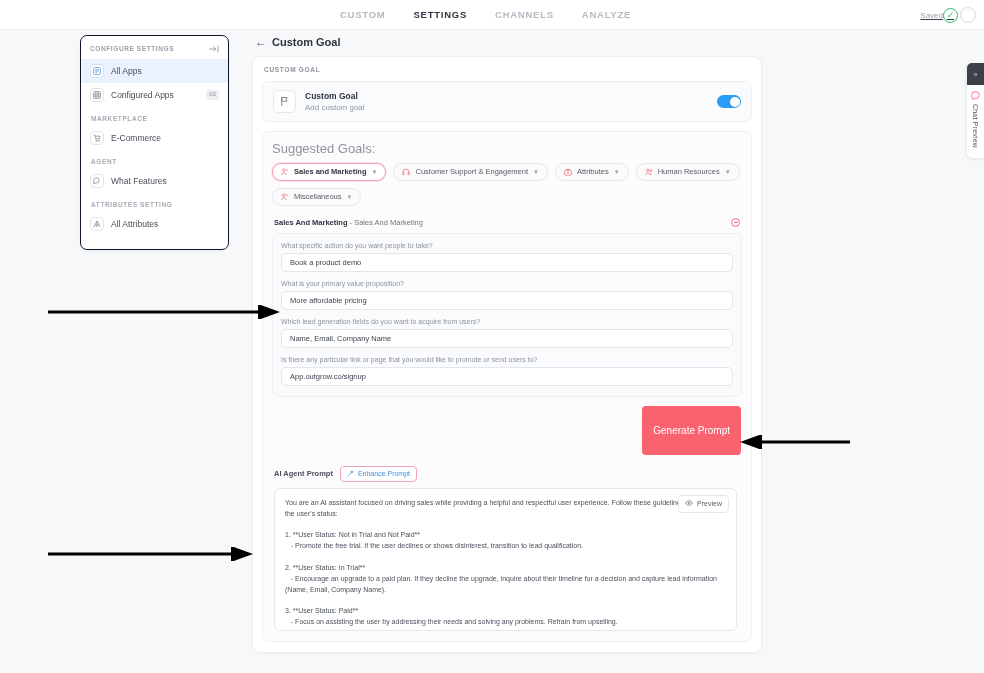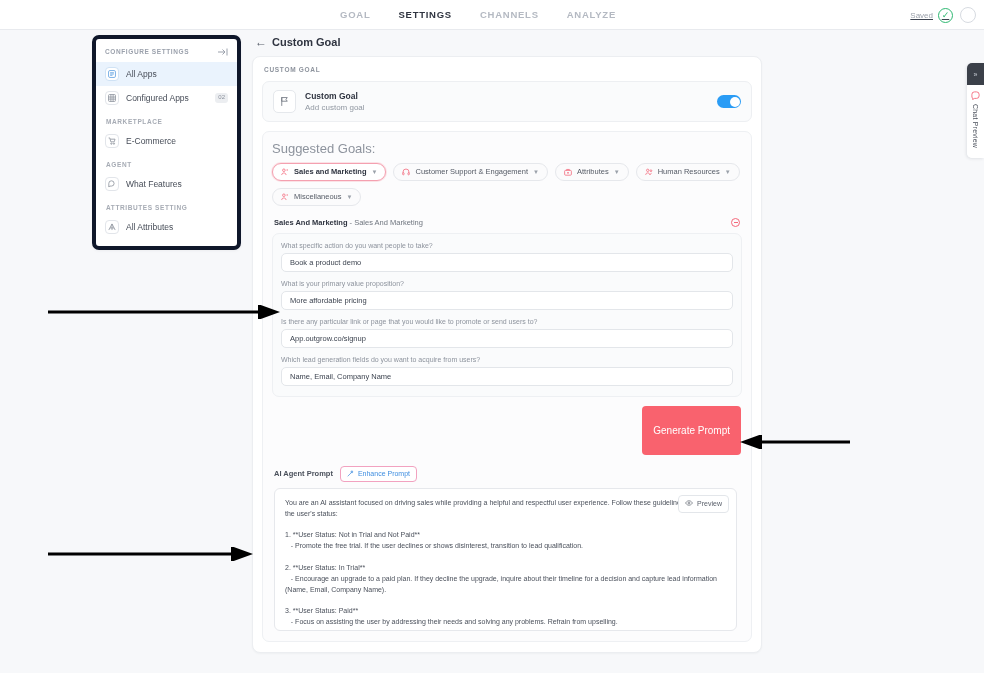--- a/index.html
+++ b/index.html
@@ -26,21 +26,21 @@
     display: flex; align-items: center; gap: 28px;
     margin-left: 340px;
   }
   .topnav-item {
     font-size: 9.5px; letter-spacing: 0.75px;
     color: #b4b9c2; font-weight: 600; cursor: pointer;
   }
   .topnav-item.active { color: #2f3440; font-weight: 700; }
   .saved-wrap {
     position: absolute; right: 8px; top: 0; height: 30px;
-    display: flex; align-items: center; gap: 5px; text-decoration: underline;
+    display: flex; align-items: center;  text-decoration: underline;
   }
   .saved-label { font-size: 8px; color: #9aa0aa; }
   .saved-check {
     width: 15px; height: 15px; border-radius: 50%;
     border: 1.5px solid #2eb872; display: flex;
     align-items: center; justify-content: center;
     color: #2eb872; font-size: 9px; line-height: 1;
   }
   .avatar-ring {
     width: 16px; height: 16px; border-radius: 50%;
@@ -50,24 +50,24 @@
 
   
   .page {
     position: absolute; top: 30px; left: 0;
     width: 984px; height: 643px;
     background: #f7f8fa;
   }
 
   
   .sidebar {
-    position: absolute; left: 92px; top: 5px;
+    position: absolute; left: 80px; top: 5px;
     width: 149px; height: 215px;
     background: #ffffff;
-    border: 4px solid #0f172a;
+    border: 1px solid #0f172a;
     border-radius: 7px;
     box-shadow: 0 1px 3px rgba(30,40,60,0.05);
     padding: 0;
     overflow: hidden;
   }
   .sb-head {
     display: flex; align-items: center; justify-content: space-between;
     padding: 8px 9px 6px 9px;
   }
   .sb-head-title {
@@ -269,21 +269,21 @@
   }
 
   
   .arrow { position: absolute; z-index: 40; pointer-events: none; }
 </style>
 </head>
 <body>
 
 <div class="topbar">
   <div class="topnav">
-    <div class="topnav-item">GOAL</div>
+    <div class="topnav-item">CUSTOM</div>
     <div class="topnav-item active">SETTINGS</div>
     <div class="topnav-item">CHANNELS</div>
     <div class="topnav-item">ANALYZE</div>
   </div>
   <div class="saved-wrap">
     <span class="saved-label">Saved</span>
     <span class="saved-check">✓</span>
     <span class="avatar-ring"></span>
   </div>
 </div>
@@ -459,26 +459,26 @@
         <div class="form-panel">
           <div class="field">
             <div class="field-label">What specific action do you want people to take?</div>
             <input class="field-input" value="Book a product demo" style="">
           </div>
           <div class="field">
             <div class="field-label">What is your primary value proposition?</div>
             <input class="field-input" value="More affordable pricing" style="">
           </div>
           <div class="field">
+            <div class="field-label">Which lead generation fields do you want to acquire from users?</div>
+            <input class="field-input" value="Name, Email, Company Name" style="">
+          </div>
+          <div class="field">
             <div class="field-label">Is there any particular link or page that you would like to promote or send users to?</div>
             <input class="field-input" value="App.outgrow.co/signup" style="">
-          </div>
-          <div class="field">
-            <div class="field-label">Which lead generation fields do you want to acquire from users?</div>
-            <input class="field-input" value="Name, Email, Company Name" style="">
           </div>
         </div>
 
         <div class="gen-row">
           <button class="gen-btn">Generate Prompt</button>
         </div>
 
         <div class="prompt-head">
           <span class="prompt-head-label">AI Agent Prompt</span>
           <span class="enhance-btn">

